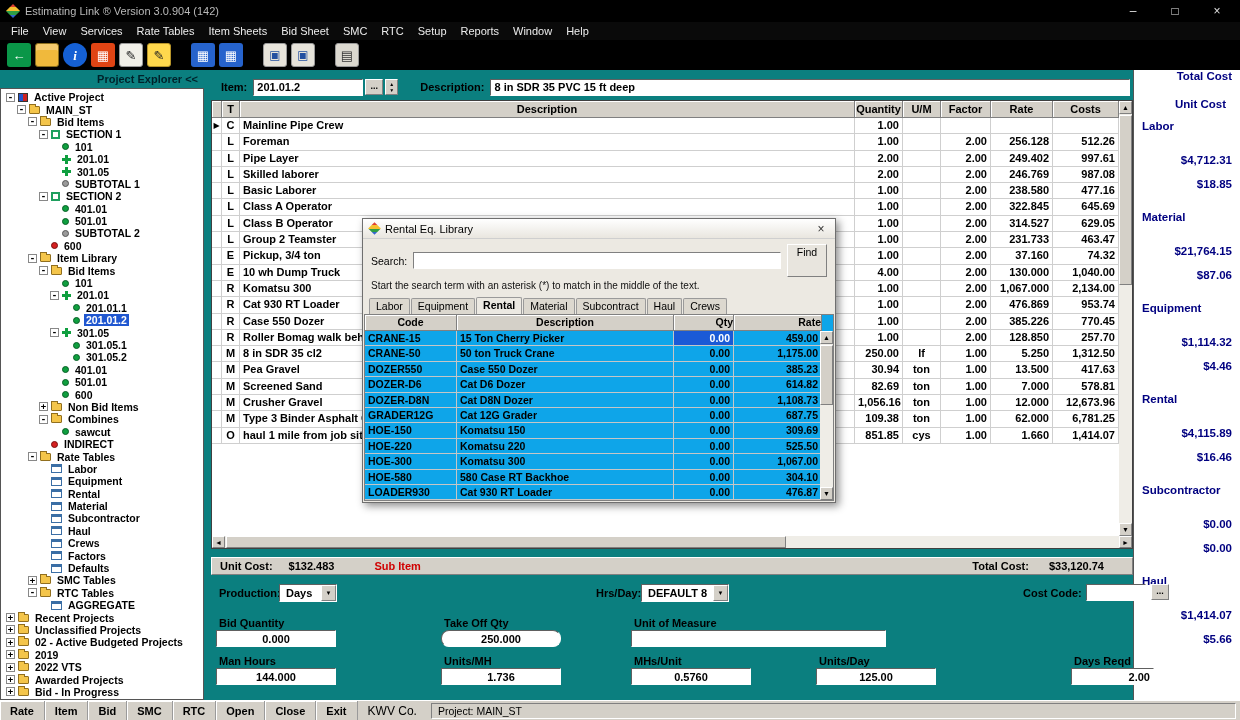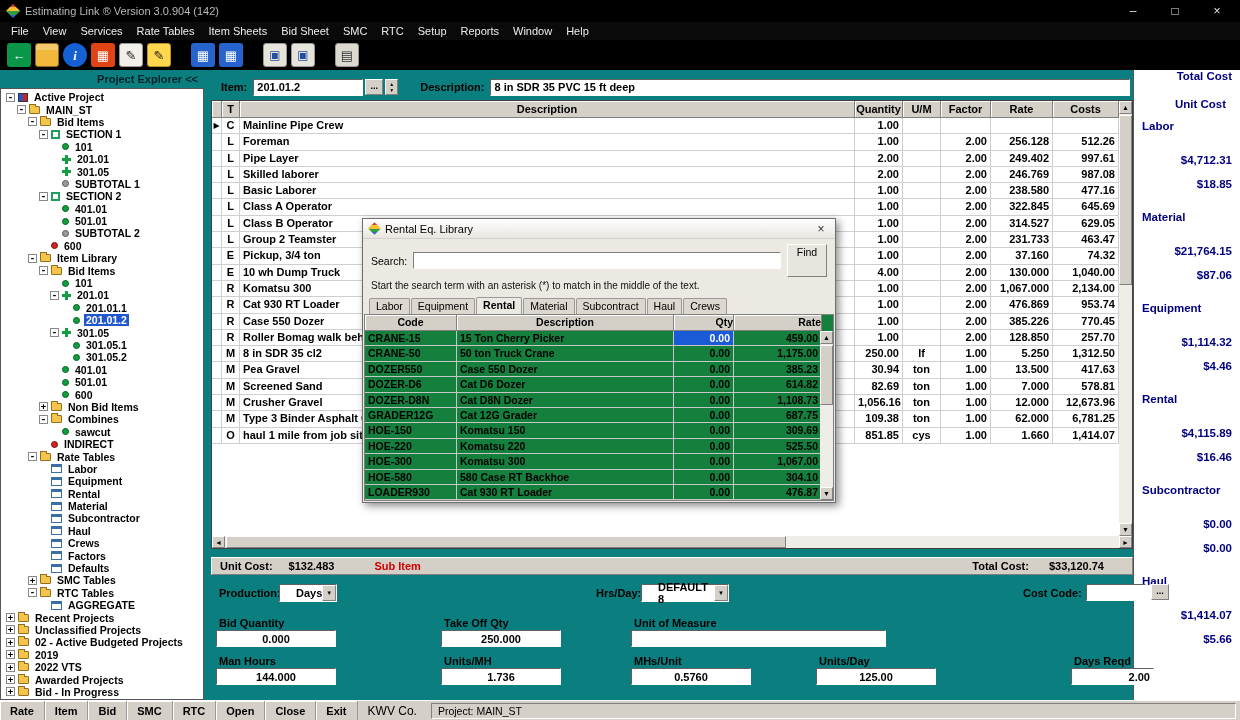--- a/index.html
+++ b/index.html
@@ -118,21 +118,21 @@
   .sum-label { margin-left:8px; }
   .sum-value { margin-left:16px; }
   .sub-item { margin-left:40px; color:#d00000; }
   .sum-spacer { flex:1; }
   .total-value { margin-left:20px; margin-right:28px; }
 
   
   .form-area { position:relative; flex:1; font-size:11px; font-weight:bold; color:#000; }
   .f-abs { position:absolute; }
   .fake-select { background:#fff; border:1px solid; border-color:#606060 #fff #fff #606060; height:18px;
-    display:flex; align-items:center; font-size:11px; font-weight:bold; padding-left:16px; }
+    display:flex; align-items:center; font-size:11px; font-weight:bold; padding-left:6px; }
   .dd-btn { margin-left:auto; width:15px; height:16px; background:#d4d0c8; border:1px solid;
     border-color:#fff #808080 #808080 #fff; font-size:6px; display:flex; align-items:center; justify-content:center; }
   .num-input { text-align:center; }
   .right-input { text-align:right; }
 
   
   .cost-panel { width:107px; flex:none; background:#fff; border-left:1px solid #555; 
     color:#000080; font-weight:bold; font-size:11.5px; overflow:hidden; }
   .cp-total-header { text-align:right; padding-right:8px; margin-bottom:16px; }
   .cp-unit-header { text-align:right; padding-right:14px; margin-bottom:10px; }
@@ -159,21 +159,21 @@
   .dlg-search { display:flex; align-items:center; gap:6px; padding:5px 8px 3px 8px; font-size:10.5px; }
   .dlg-search input { flex:1; height:17px; background:#fff; border:1px solid; border-color:#808080 #fff #fff #808080;
     font:11px "Liberation Sans",sans-serif; padding:0 3px; }
   .find-btn { width:40px; height:33px; background:#e8e5de; border:1px solid; border-color:#fff #808080 #808080 #fff;
     font-size:10.5px; text-align:center; line-height:15px; }
   .dlg-hint { font-size:10px; padding:0 8px 4px 8px; color:#111; }
   .dlg-tabs { display:flex; padding-left:6px; align-items:flex-end; height:19px; }
   .dlg-tab { border:1px solid #9a9a9a; border-bottom:none; background:#dcd8cf; padding:1px 6px 2px 6px;
     font-size:10.5px; margin-right:1px; border-radius:2px 2px 0 0; }
   .dlg-tab.active { background:#ece9e2; font-weight:bold; padding-bottom:3px; }
-  .dlg-grid { position:relative; margin:0 1px 1px 1px; border:1px solid #808080; background:#15803d; }
+  .dlg-grid { position:relative; margin:0 1px 1px 1px; border:1px solid #808080; background:#0ea5e9; }
   .dg-head { display:flex; height:16px; margin-right:13px; }
   .dg-hcell { background:#d4d0c8; border-right:1px solid #808080; border-bottom:1px solid #808080;
     box-shadow:inset 1px 1px 0 #fff; font-size:10.5px; font-weight:bold; text-align:center; line-height:15px; flex:none; }
   .dg-body { margin-right:13px; }
   .dg-row { display:flex; height:15.4px; }
   .dg-cell { border-right:1px solid #c6c6c6; border-bottom:1px solid #c6c6c6; font-size:10.5px; font-weight:bold;
     line-height:14px; padding:0 3px; white-space:nowrap; overflow:hidden; flex:none; }
   .dc-code { width:92px; }
   .dc-desc { width:217px; }
   .dc-qty { width:60px; text-align:right; }
@@ -816,21 +816,21 @@
           <span>DEFAULT  8</span>
           <span class="dd-btn">▼</span>
         </span>
         <span class="f-abs" style="left:812px;top:12px">Cost Code:</span>
         <input class="f-abs inp" style="left: 875px; top: 9px; width: 60px;" value="">
         <span class="f-abs mini-btn" style="left:938px;top:9px">...</span>
 
         <span class="f-abs" style="left:8px;top:42px">Bid Quantity</span>
         <input class="f-abs inp num-input" style="left: 5px; top: 55px; width: 120px;" value="0.000">
         <span class="f-abs" style="left:233px;top:42px">Take Off Qty</span>
-        <input class="f-abs inp num-input" style="left: 230px; top: 55px; width: 120px;" value="250.000">
+        <input class="f-abs inp num-input" style="left: 230px; top: 55px; width: 120px; border-radius: 8px;" value="250.000">
         <span class="f-abs" style="left:423px;top:42px">Unit of Measure</span>
         <input class="f-abs inp" style="left: 420px; top: 55px; width: 255px;" value="">
 
         <span class="f-abs" style="left:8px;top:80px">Man Hours</span>
         <input class="f-abs inp num-input" style="left: 5px; top: 93px; width: 120px;" value="144.000">
         <span class="f-abs" style="left:233px;top:80px">Units/MH</span>
         <input class="f-abs inp num-input" style="left: 230px; top: 93px; width: 120px;" value="1.736">
         <span class="f-abs" style="left:423px;top:80px">MHs/Unit</span>
         <input class="f-abs inp num-input" style="left: 420px; top: 93px; width: 120px;" value="0.5760">
         <span class="f-abs" style="left:608px;top:80px">Units/Day</span>

